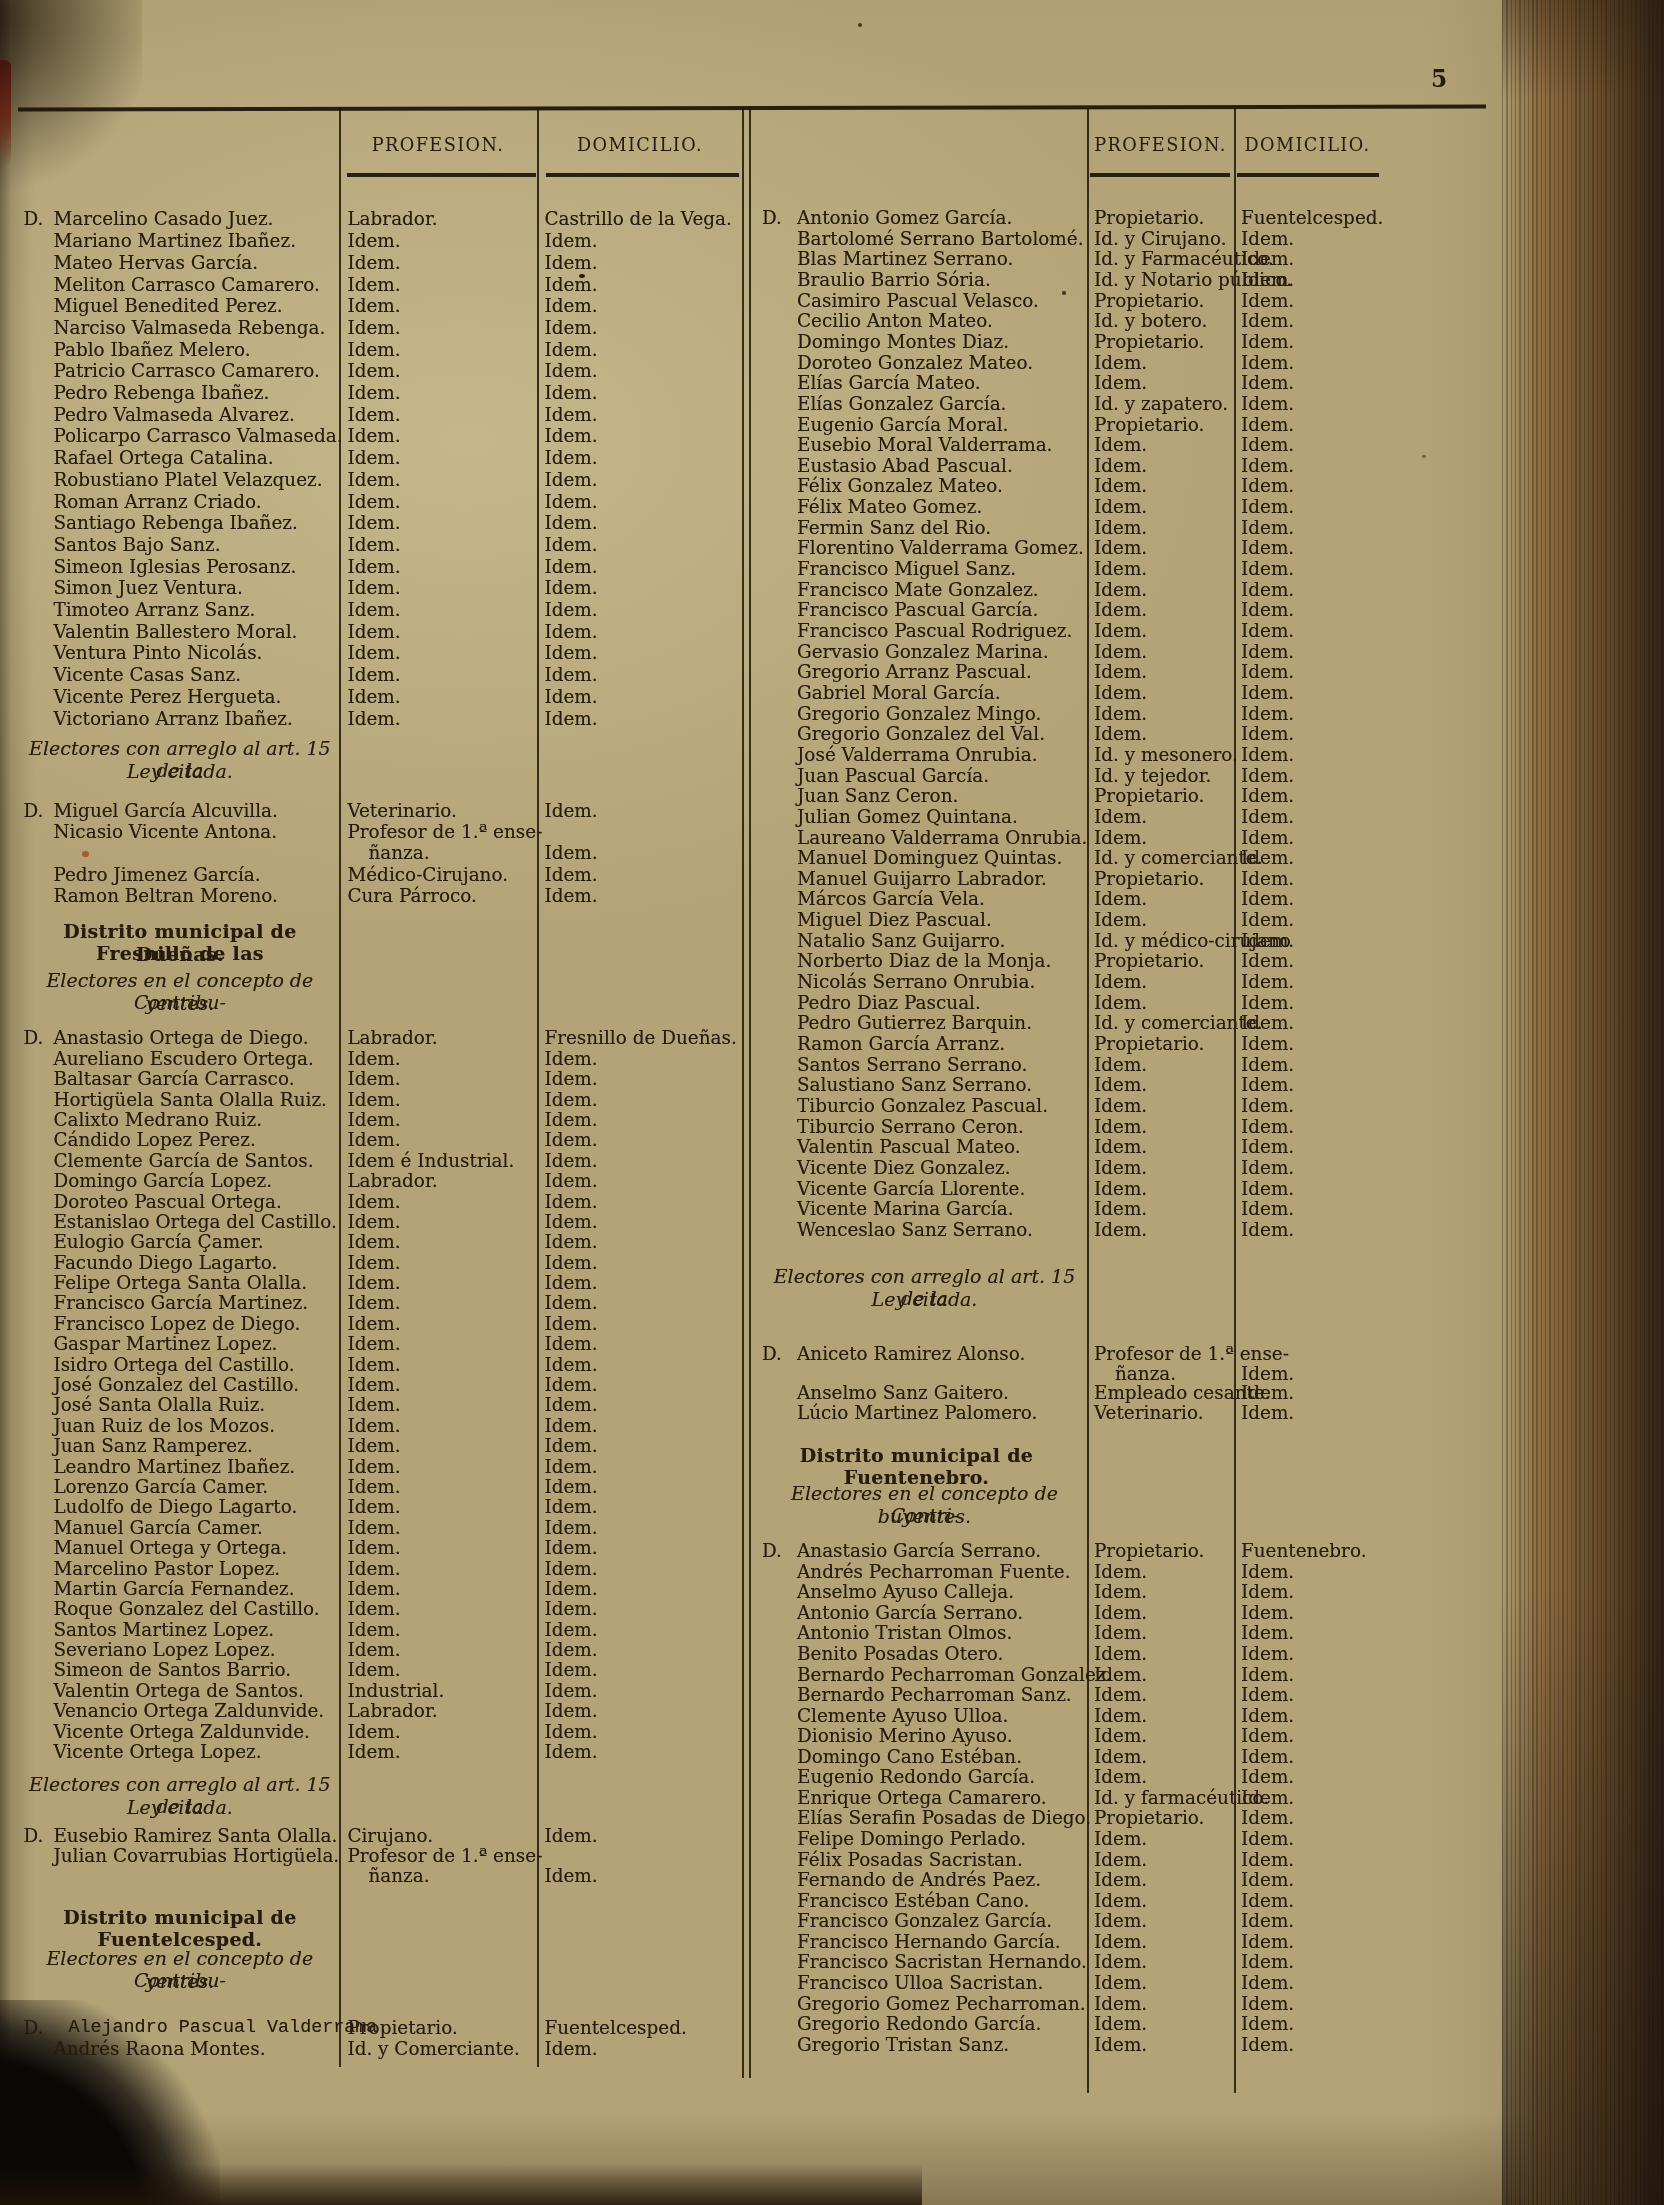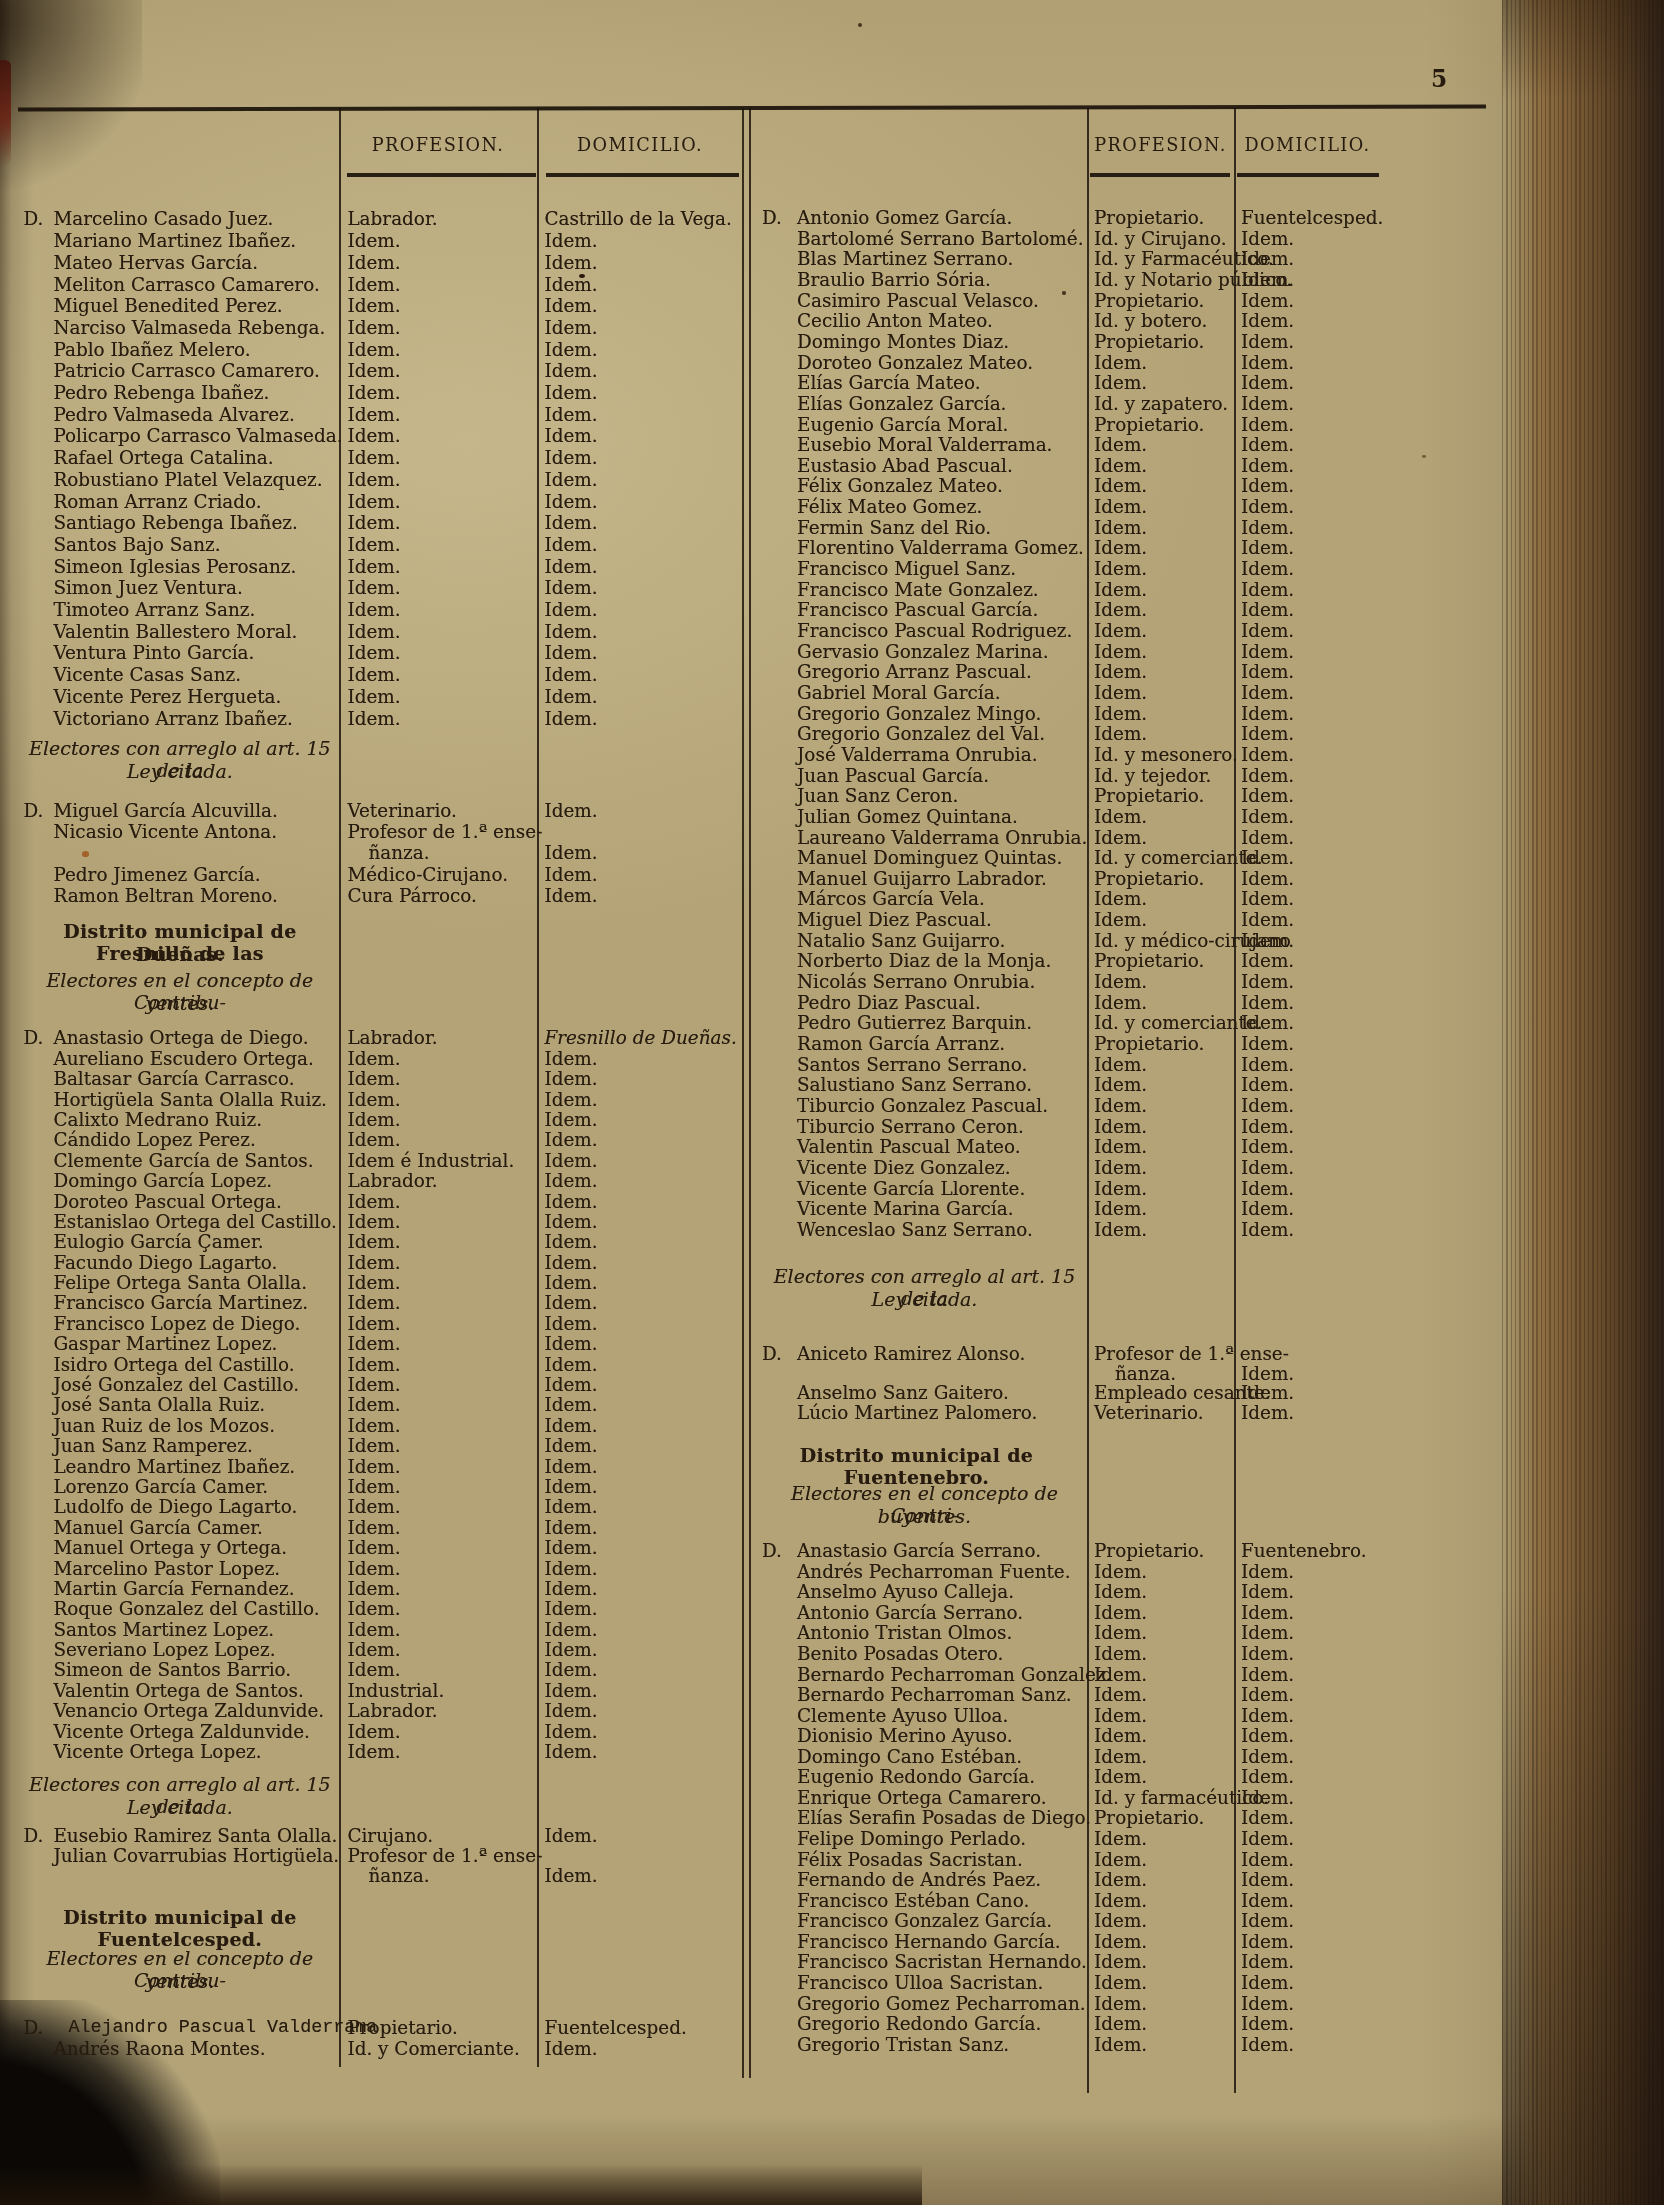--- a/index.html
+++ b/index.html
@@ -182,21 +182,21 @@
         <span style="left: 30px;">Timoteo Arranz Sanz.</span>
         <span style="left: 324px;">Idem.</span>
         <span style="left: 521px;">Idem.</span>
       </div>
       <div class="row" style="left: 23.4px; top: 621px;">
         <span style="left: 30px;">Valentin Ballestero Moral.</span>
         <span style="left: 324px;">Idem.</span>
         <span style="left: 521px;">Idem.</span>
       </div>
       <div class="row" style="left: 23.4px; top: 642px;">
-        <span style="left: 30px;">Ventura Pinto García.</span>
+        <span style="left: 30px;">Ventura Pinto Nicolás.</span>
         <span style="left: 324px;">Idem.</span>
         <span style="left: 521px;">Idem.</span>
       </div>
       <div class="row" style="left: 23.4px; top: 664px;">
         <span style="left: 30px;">Vicente Casas Sanz.</span>
         <span style="left: 324px;">Idem.</span>
         <span style="left: 521px;">Idem.</span>
       </div>
       <div class="row" style="left: 23.4px; top: 686px;">
         <span style="left: 30px;">Vicente Perez Hergueta.</span>
@@ -241,21 +241,21 @@
         <div>Dueñas.</div>
       </div>
       <div class="note" style="left: 23.4px; top: 969px; width: 313px;">
         <div>Electores en el concepto de Contribu-</div>
         <div>yentes.</div>
       </div>
       <div class="row" style="left: 23.4px; top: 1027px;">
         <span style="left: 0px;">D.</span>
         <span style="left: 30px;">Anastasio Ortega de Diego.</span>
         <span style="left: 324px;">Labrador.</span>
-        <span style="left: 521px; font-style: italic;">Fresnillo de Dueñas.</span>
+        <span style="left: 521px;">Fresnillo de Dueñas.</span>
       </div>
       <div class="row" style="left: 23.4px; top: 1048px;">
         <span style="left: 30px;">Aureliano Escudero Ortega.</span>
         <span style="left: 324px;">Idem.</span>
         <span style="left: 521px;">Idem.</span>
       </div>
       <div class="row" style="left: 23.4px; top: 1068px;">
         <span style="left: 30px;">Baltasar García Carrasco.</span>
         <span style="left: 324px;">Idem.</span>
         <span style="left: 521px;">Idem.</span>

